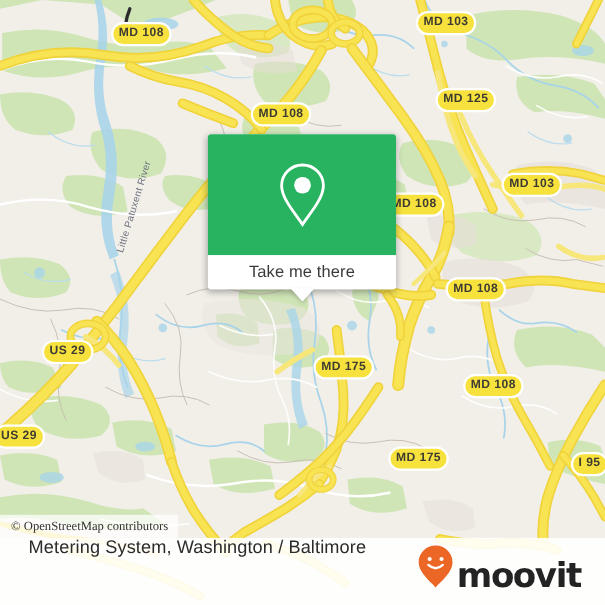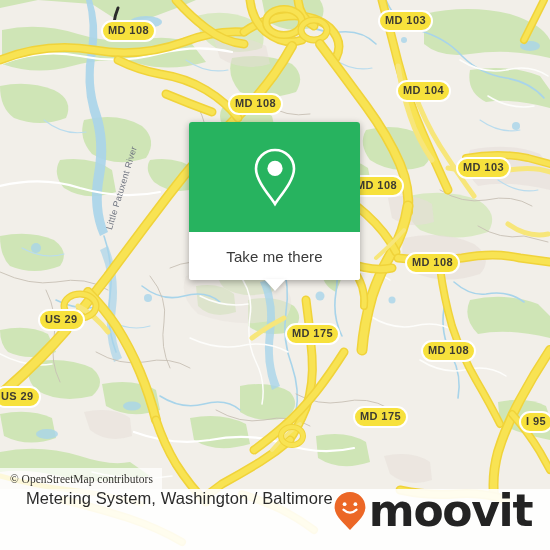--- a/index.html
+++ b/index.html
@@ -73,21 +73,21 @@
   }
   #popup-green {
     height: 110px;
     background: #27b35f;
     border-radius: 3px 3px 0 0;
     display: flex;
     align-items: center;
     justify-content: center;
   }
   #popup-cta {
-    height: 48px;
+    height: 31px;
     display: flex;
     align-items: center;
     justify-content: center;
     background: #ffffff;
     border-radius: 0 0 3px 3px;
     color: #3a3a3a;
     font-size: 15px;
     letter-spacing: 0.1px;
   }
   #popup-tail {
@@ -140,25 +140,26 @@
     letter-spacing: 0.1px;
     white-space: nowrap;
   }
   #logo {
     display: flex;
     align-items: center;
     gap: 2px;
   }
   #logo-word {
     color: #232323;
-    font-size: 44px;
+    font-size: 31px;
     font-weight: bold;
     letter-spacing: -1.3px;
     line-height: 1;
     font-family: "DejaVu Sans", sans-serif;
+    margin-top: 20px;
   }
 </style>
 </head>
 <body>
 
 <div id="screen">
 
   <div id="map">
     <svg width="550" height="550" viewBox="0 0 550 550">
       <defs>
@@ -385,21 +386,21 @@
 
       <path d="M118,8 Q112,22 114,40" fill="none" stroke="#2b2b2b" stroke-width="3" stroke-linecap="round"></path>
     </svg>
 
     <div class="river-label" style="left:104px; top:228px; transform: rotate(-73deg);">Little Patuxent River</div>
   </div>
 
   <div id="shield-layer">
       <div class="shield" style="left: 101px; top: 20px;">MD 108</div>
       <div class="shield" style="left: 378px; top: 10px;">MD 103</div>
-      <div class="shield" style="left: 396px; top: 80px;">MD 104</div>
+      <div class="shield" style="left: 396px; top: 80px;">MD 125</div>
       <div class="shield" style="left: 228px; top: 93px;">MD 108</div>
       <div class="shield" style="left: 456px; top: 157px;">MD 103</div>
       <div class="shield" style="left: 349px; top: 175px;">MD 108</div>
       <div class="shield" style="left: 405px; top: 252px;">MD 108</div>
       <div class="shield" style="left: 38px; top: 309px;">US 29</div>
       <div class="shield" style="left: 285px; top: 323px;">MD 175</div>
       <div class="shield" style="left: 421px; top: 340px;">MD 108</div>
       <div class="shield" style="left: -6px; top: 386px;">US 29</div>
       <div class="shield" style="left: 353px; top: 406px;">MD 175</div>
       <div class="shield" style="left: 519px; top: 411px;">I 95</div>

